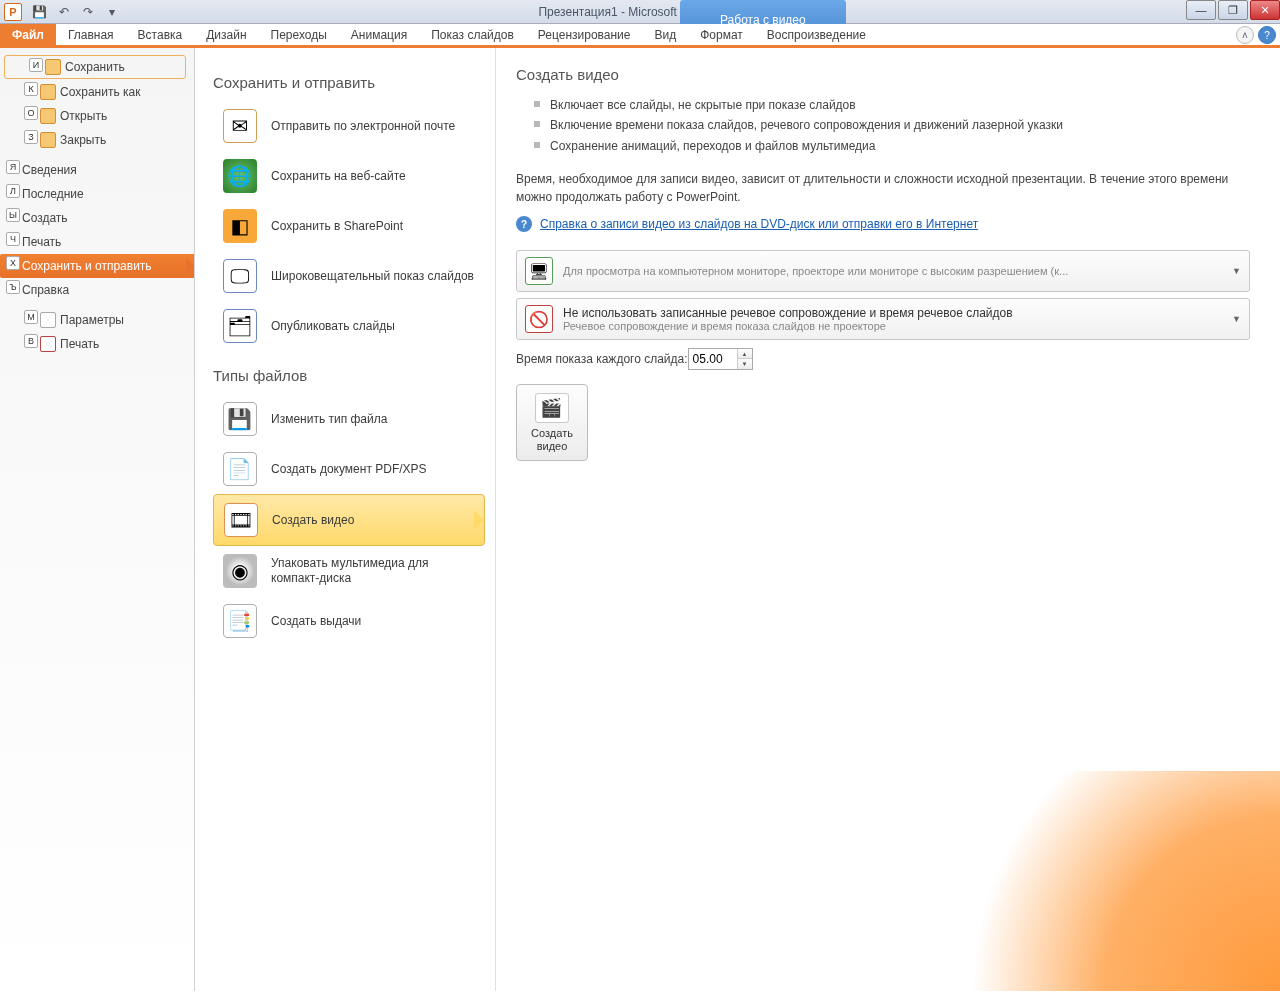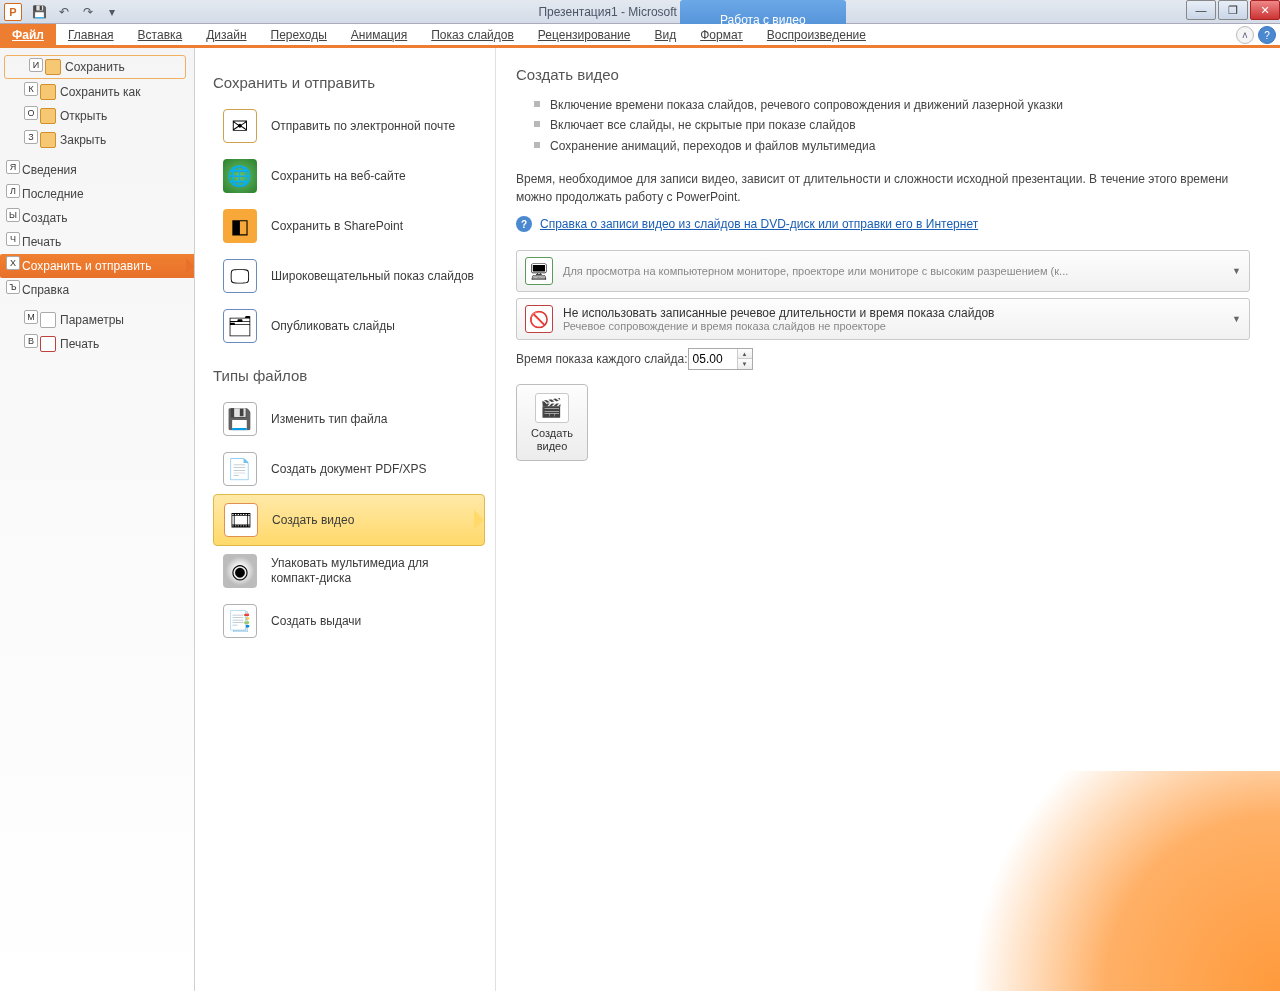--- a/index.html
+++ b/index.html
@@ -13,21 +13,21 @@
 .title-text { position: absolute; left: 50%; transform: translateX(-50%); color: #4a5568; font-size: 12px; }
 .contextual-tab { position: absolute; left: 680px; top: 0; height: 40px; background: linear-gradient(#6aa8e8,#4a88d0); color: #fff; padding: 0 40px; display: flex; align-items: center; font-size: 12px; border-radius: 3px 3px 0 0; }
 .win-controls { position: absolute; right: 0; top: 0; display: flex; }
 .win-btn { width: 30px; height: 20px; display: flex; align-items: center; justify-content: center; font-size: 11px; cursor: pointer; border: 1px solid #888; margin-left: 2px; border-radius: 2px; }
 .win-min { background: linear-gradient(#e8eef7,#c9d6e8); color: #333; }
 .win-max { background: linear-gradient(#e8eef7,#c9d6e8); color: #333; }
 .win-close { background: linear-gradient(#e88,#c33); color: #fff; border-color: #a22; }
 
 
 .ribbon-tabs { height: 24px; background: #fff; display: flex; align-items: stretch; border-bottom: 3px solid #ed7d31; position: relative; }
-.tab { padding: 0 12px; display: flex; align-items: center; color: #444; cursor: pointer; font-size: 12px; text-decoration: underline; }
+.tab { padding: 0 12px; display: flex; align-items: center; color: #444; cursor: pointer; font-size: 12px; }
 .tab.file { background: #ed7d31; color: #fff; font-weight: bold; border-radius: 0; }
 .ribbon-right { position: absolute; right: 4px; top: 2px; display: flex; gap: 4px; }
 .ribbon-right-btn { width: 18px; height: 18px; border: 1px solid #bbb; border-radius: 9px; display: flex; align-items: center; justify-content: center; font-size: 10px; color: #557; cursor: pointer; background: #f5f5f5; }
 
 
 .backstage { display: flex; height: calc(994px - 51px); }
 .bs-left { width: 195px; background: linear-gradient(#f5f5f5,#fff); border-right: 1px solid #d0d0d0; padding-top: 6px; }
 .bs-item { position: relative; display: flex; align-items: center; padding: 3px 6px 3px 22px; color: #444; cursor: pointer; height: 24px; font-size: 12px; }
 .bs-item.indent { padding-left: 40px; }
 .bs-item.sel-outer { border: 1px solid #f0b060; border-radius: 3px; margin: 1px 8px 1px 4px; }
@@ -233,42 +233,42 @@
     </div>
     <div class="mid-item">
       <div class="icon32 ic-handout">📑</div>
       <div class="lbl">Создать выдачи</div>
     </div>
   </div>
 
   <div class="bs-right">
     <div class="right-h">Создать видео</div>
     <ul class="bullets">
+      <li>Включает все слайды, не скрытые при показе слайдов</li>
       <li>Включение времени показа слайдов, речевого сопровождения и движений лазерной указки</li>
-      <li>Включает все слайды, не скрытые при показе слайдов</li>
       <li>Сохранение анимаций, переходов и файлов мультимедиа</li>
     </ul>
     <div class="para">Время, необходимое для записи видео, зависит от длительности и сложности исходной презентации. В течение этого времени можно продолжать работу с PowerPoint.</div>
     <div class="help-row">
       <div class="info-icon">?</div>
       <span class="help-link">Справка о записи видео из слайдов на DVD-диск или отправки его в Интернет</span>
     </div>
 
     <div class="option-box">
       <div class="ob-icon ic-monitor">🖥</div>
       <div class="ob-texts">
         <div class="ob-desc">Для просмотра на компьютерном мониторе, проекторе или мониторе с высоким разрешением (к...</div>
       </div>
       <div class="chev">▼</div>
     </div>
 
     <div class="option-box">
       <div class="ob-icon ic-narr">🚫</div>
       <div class="ob-texts">
-        <div class="ob-title">Не использовать записанные речевое длительности и время показа слайдов</div>
+        <div class="ob-title">Не использовать записанные речевое сопровождение и время речевое слайдов</div>
         <div class="ob-desc">Речевое сопровождение и время показа слайдов не проекторе</div>
       </div>
       <div class="chev">▼</div>
     </div>
 
     <div class="time-row">
       <span>Время показа каждого слайда:</span>
       <div class="spinner">
         <input type="text" value="05.00" style="">
         <div class="spins">

